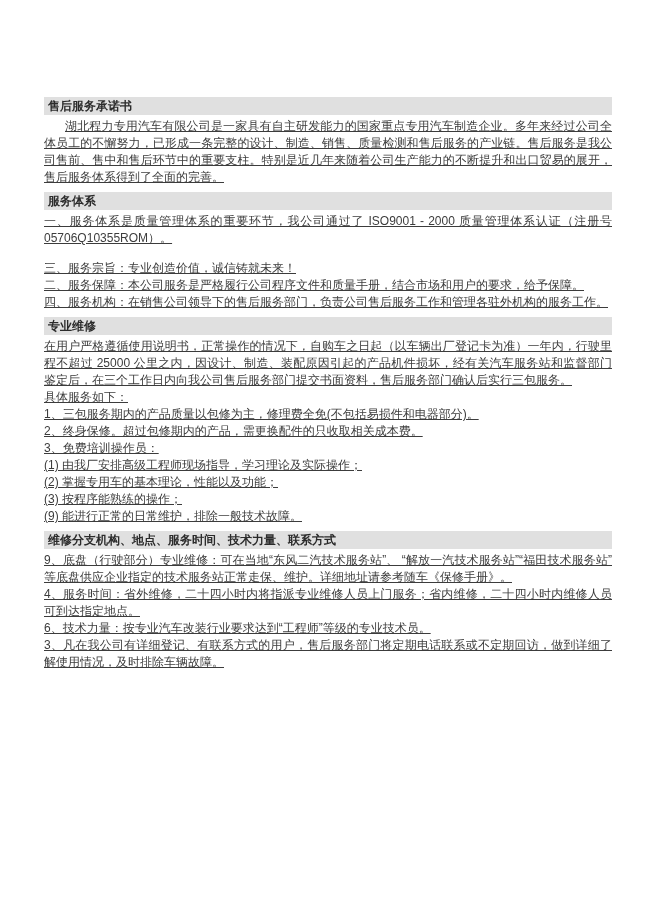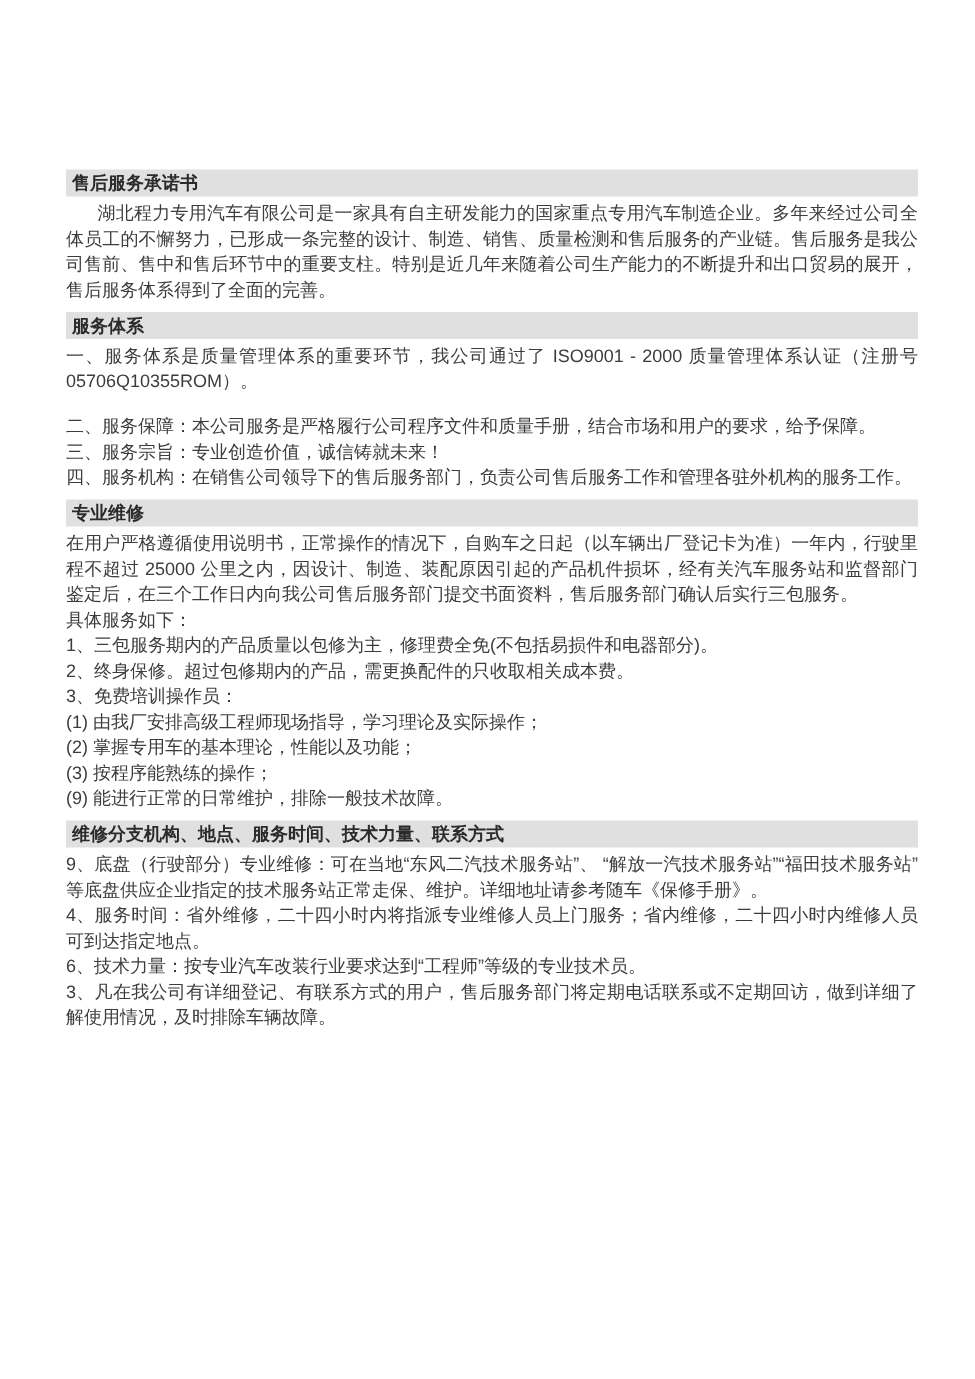--- a/index.html
+++ b/index.html
@@ -28,26 +28,27 @@
     color: #2b2b2b;
     font-weight: bold;
     font-size: 12px;
     height: 18px;
     line-height: 18px;
     padding: 0 4px;
     margin: 6px 0 3px 0;
     box-sizing: border-box;
   }
   .section:first-child .section-bar {
-    margin-top: 16px;
+    margin-top: 0;
   }
   .page p {
     margin: 0;
     padding: 0;
     text-align: justify;
+    text-decoration: underline;
   }
   .first-indent {
     text-indent: 21px;
   }
   .blank-line {
     height: 13px;
   }
 </style>
 </head>
 <body>
@@ -56,22 +57,22 @@
 
   <div class="section">
     <div class="section-bar">售后服务承诺书</div>
     <p class="first-indent">湖北程力专用汽车有限公司是一家具有自主研发能力的国家重点专用汽车制造企业。多年来经过公司全体员工的不懈努力，已形成一条完整的设计、制造、销售、质量检测和售后服务的产业链。售后服务是我公司售前、售中和售后环节中的重要支柱。特别是近几年来随着公司生产能力的不断提升和出口贸易的展开，售后服务体系得到了全面的完善。</p>
   </div>
 
   <div class="section">
     <div class="section-bar">服务体系</div>
     <p>一、服务体系是质量管理体系的重要环节，我公司通过了 ISO9001 - 2000 质量管理体系认证（注册号 05706Q10355ROM）。</p>
     <div class="blank-line"></div>
+    <p>三、服务宗旨：专业创造价值，诚信铸就未来！</p>
     <p>二、服务保障：本公司服务是严格履行公司程序文件和质量手册，结合市场和用户的要求，给予保障。</p>
-    <p>三、服务宗旨：专业创造价值，诚信铸就未来！</p>
     <p>四、服务机构：在销售公司领导下的售后服务部门，负责公司售后服务工作和管理各驻外机构的服务工作。</p>
   </div>
 
   <div class="section">
     <div class="section-bar">专业维修</div>
     <p>在用户严格遵循使用说明书，正常操作的情况下，自购车之日起（以车辆出厂登记卡为准）一年内，行驶里程不超过 25000 公里之内，因设计、制造、装配原因引起的产品机件损坏，经有关汽车服务站和监督部门鉴定后，在三个工作日内向我公司售后服务部门提交书面资料，售后服务部门确认后实行三包服务。</p>
     <p>具体服务如下：</p>
     <p>1、三包服务期内的产品质量以包修为主，修理费全免(不包括易损件和电器部分)。</p>
     <p>2、终身保修。超过包修期内的产品，需更换配件的只收取相关成本费。</p>
     <p>3、免费培训操作员：</p>

